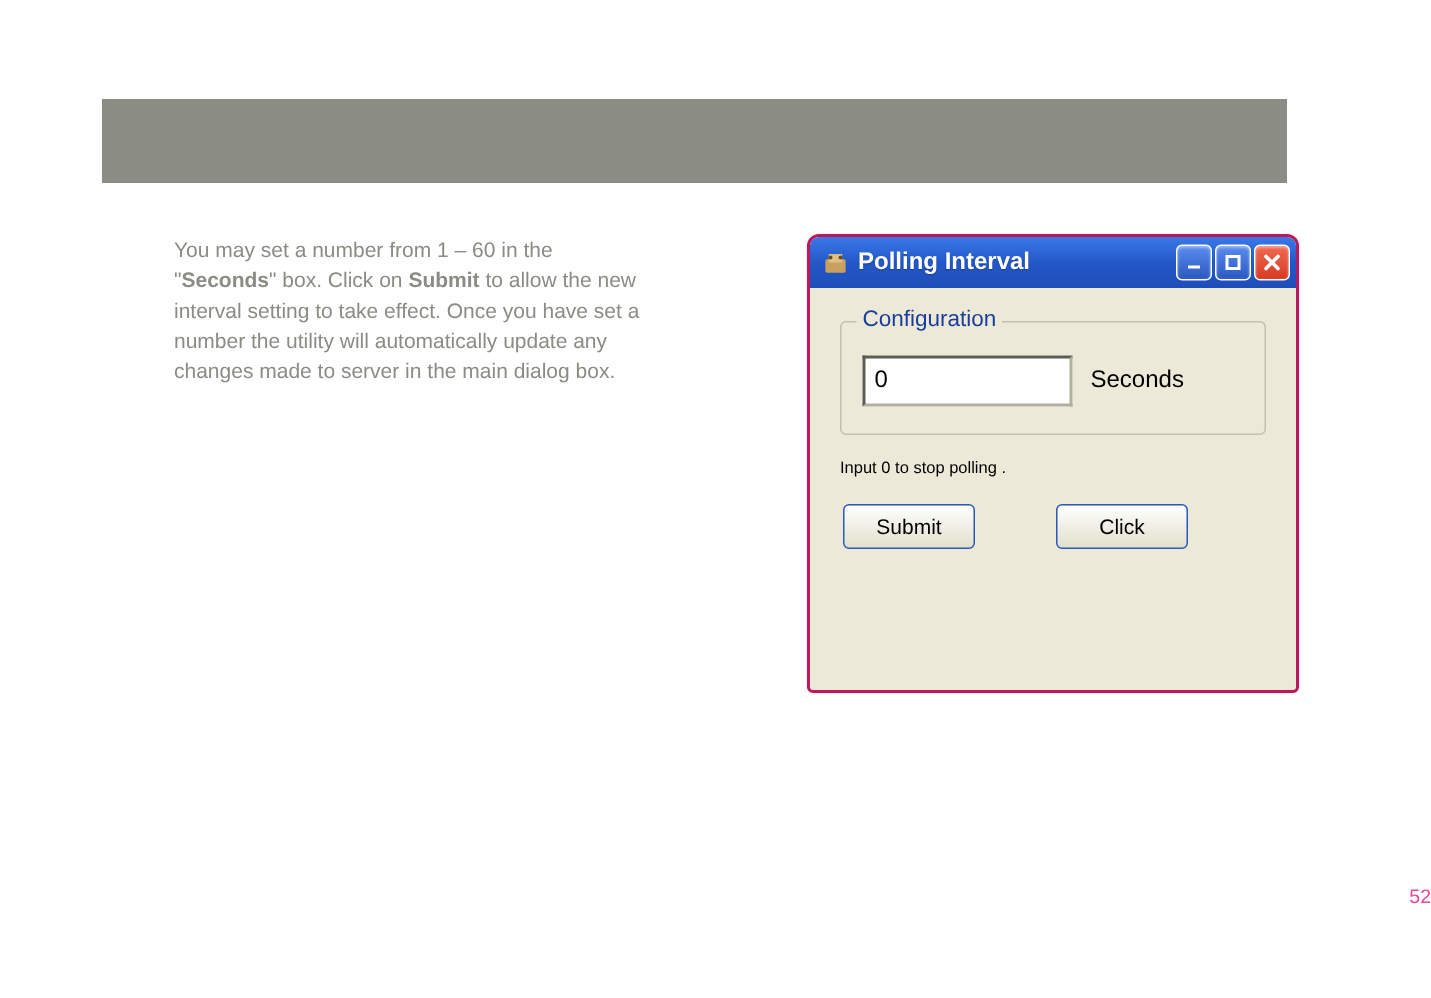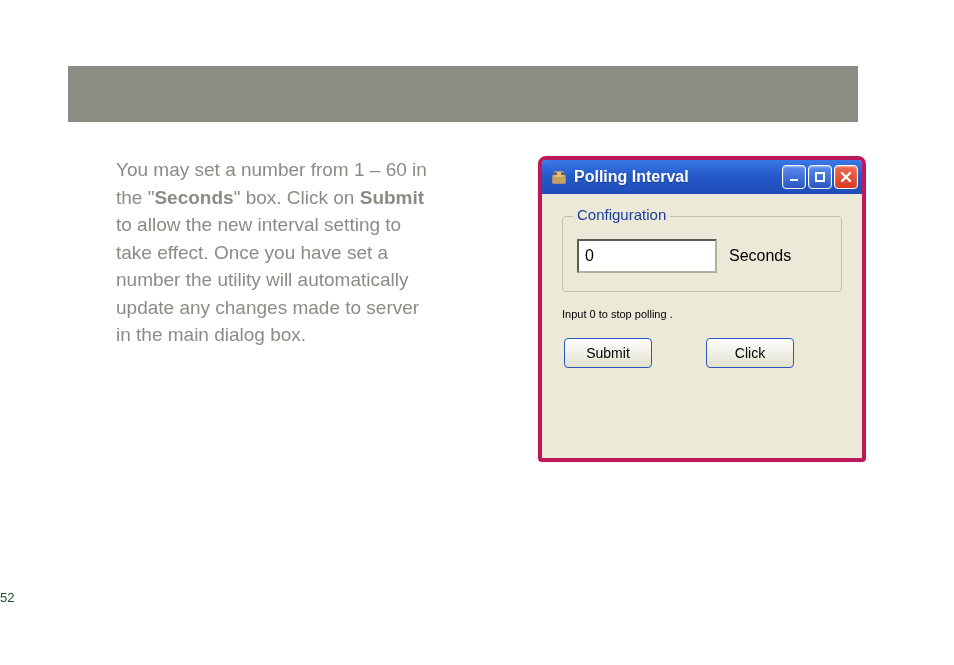--- a/index.html
+++ b/index.html
@@ -17,44 +17,44 @@
     width: 790px;
     height: 56px;
     background: #8b8c84;
   }
   .body-text {
     position: absolute;
     top: 156px;
     left: 116px;
     width: 320px;
     color: #8b8c84;
-    font-size: 19px;
+    font-size: 14px;
     line-height: 1.45;
     font-family: "Helvetica Neue", Helvetica, Arial, sans-serif;
     font-weight: 300;
   }
   .body-text b { color: #8b8c84; font-weight: 700; }
   .page-number {
     position: absolute;
     top: 590px;
     left: 0;
     width: 954px;
-    text-align: left;
-    color: #14532d;
+    text-align: right;
+    color: #ec4899;
     font-size: 13px;
   }
 
   
   .dialog {
     position: absolute;
     top: 156px;
     left: 538px;
     width: 328px;
     height: 306px;
-    border: 4px solid #be185d;
+    border: 2px solid #be185d;
     border-radius: 8px 8px 4px 4px;
     background: #ece9d8;
     box-shadow: 0 0 0 1px rgba(0,0,0,0.05);
     overflow: hidden;
   }
   .titlebar {
     height: 34px;
     background: linear-gradient(to bottom, #3a78e8 0%, #2458c8 50%, #1f4eb8 100%);
     display: flex;
     align-items: center;

